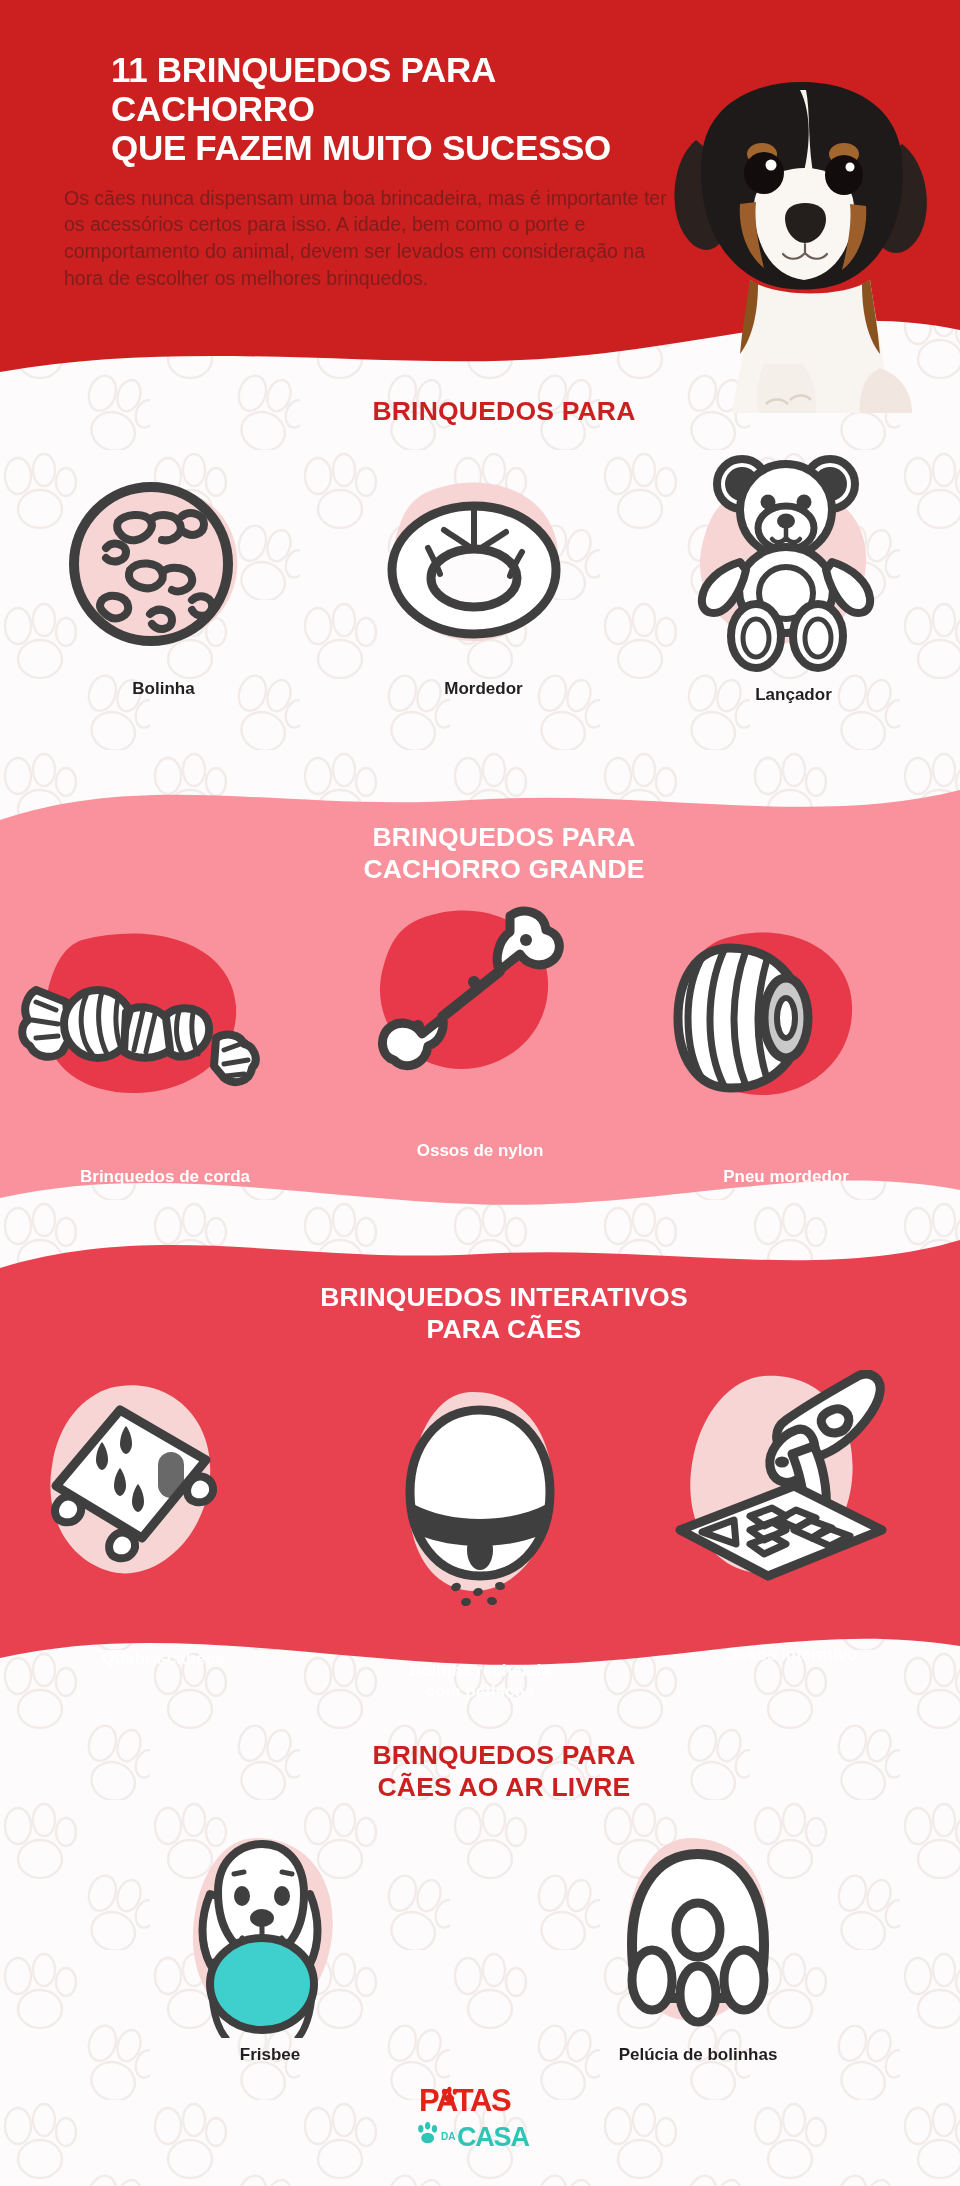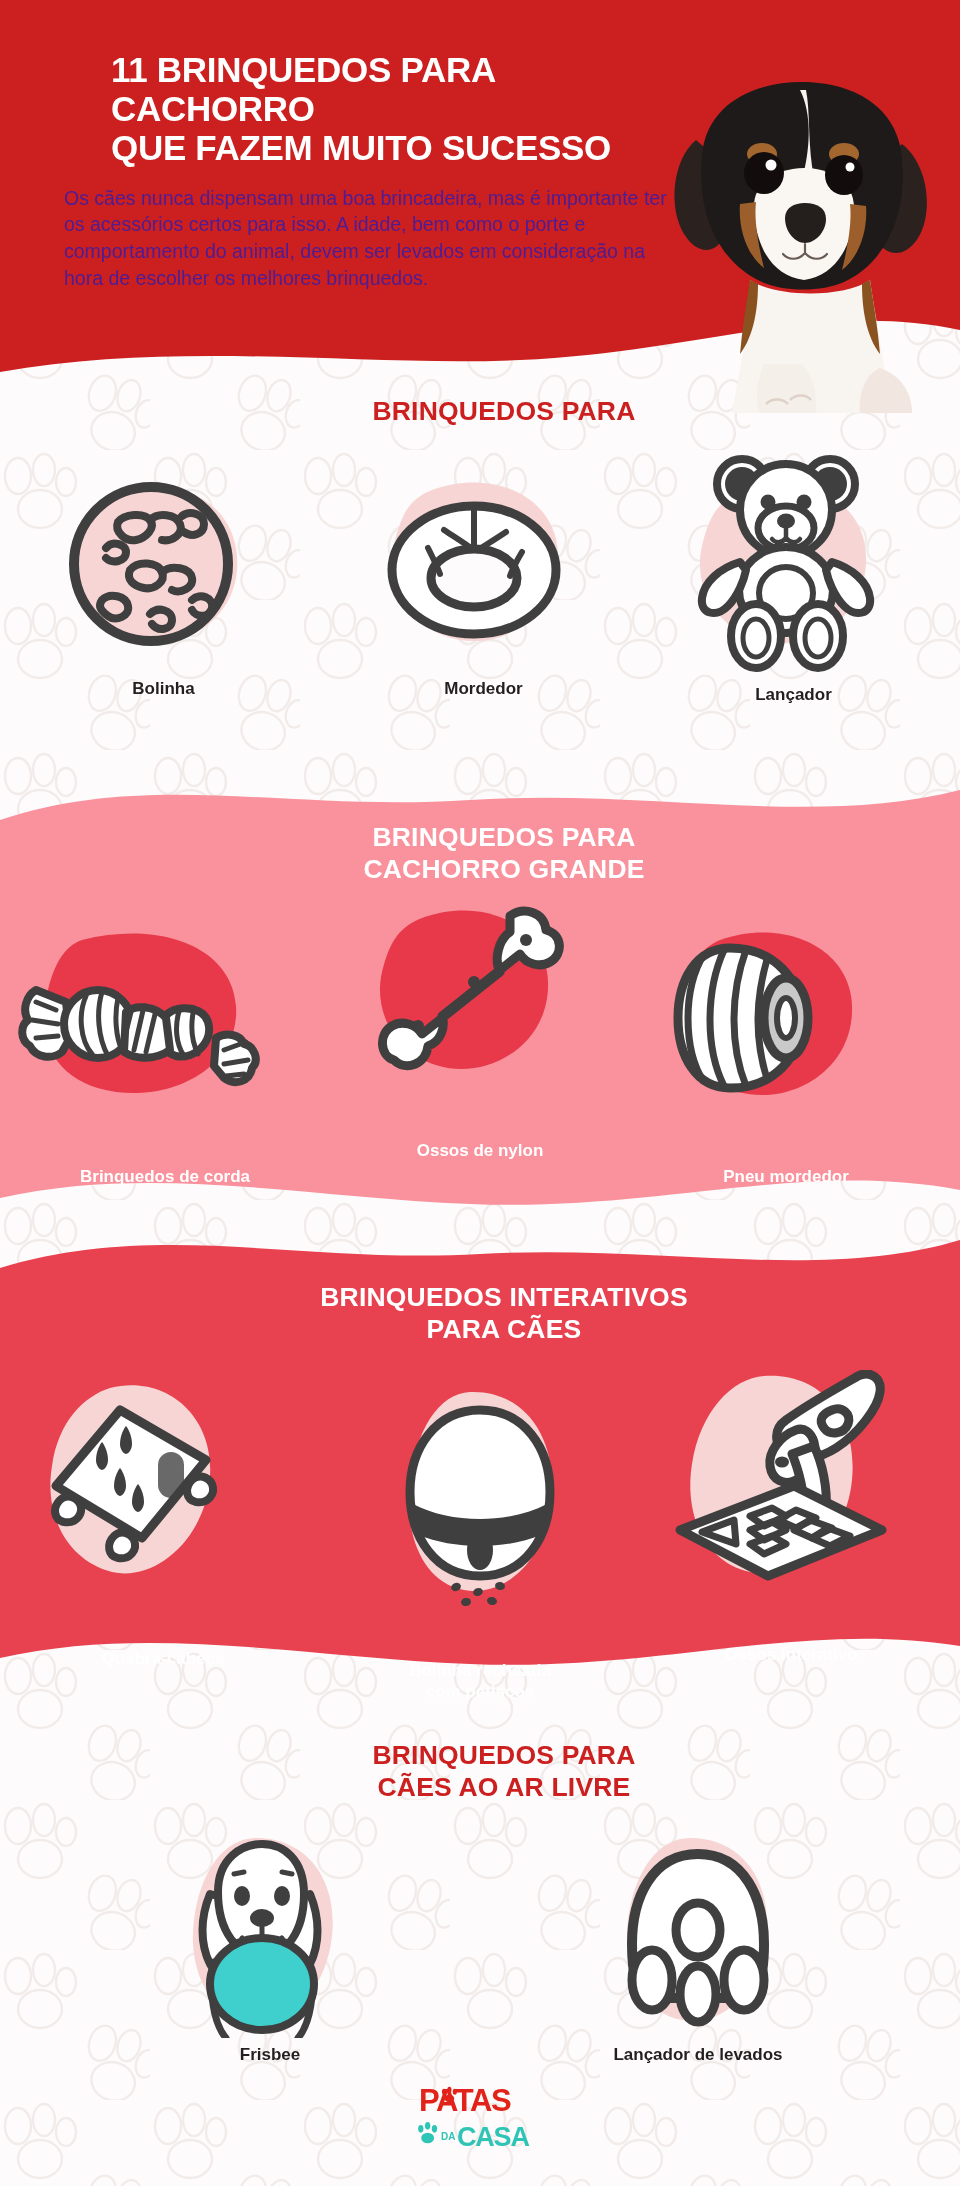--- a/index.html
+++ b/index.html
@@ -18,21 +18,21 @@
   .paws { position:absolute; inset:0; pointer-events:none; z-index:0; opacity:.55; }
 
   
   .header { position:absolute; top:0; left:0; width:960px; height:390px; z-index:2; }
   .header-inner { position:absolute; left:64px; top:50px; width:640px; z-index:4; }
   .h-title {
     color:#ffffff; font-weight:bold; font-size:35px; line-height:1.12;
     letter-spacing:-.3px; text-transform:uppercase;margin-left:47px;
   }
   .h-sub {
-    color:#4c1d95; font-size:19.5px; line-height:1.37; margin-top:17px;
+    color:#7f1d1d; font-size:19.5px; line-height:1.37; margin-top:17px;
     max-width:610px;
   }
   .puppy { position:absolute; right:6px; top:68px; width:300px; height:345px; z-index:5; }
 
   
   .band { position:absolute; left:0; width:960px; z-index:1; }
   .band svg { display:block; }
 
   
   .section { position:absolute; left:0; width:960px; z-index:3; }
@@ -425,21 +425,21 @@
             <path d="M110,6 C164,6 192,52 186,104 C180,160 142,196 102,188 C60,180 42,134 48,88 C54,40 78,6 110,6 Z" fill="#f6d5d4"></path>
             <path d="M118,22 C164,22 184,66 184,112 C184,144 178,160 170,166 L66,166 C58,160 52,144 52,112 C52,66 72,22 118,22 Z" fill="#ffffff" stroke="#3f3f3f" stroke-width="10" stroke-linejoin="round"></path>
             <ellipse cx="118" cy="98" rx="22" ry="27" fill="#ffffff" stroke="#3f3f3f" stroke-width="9"></ellipse>
             <g fill="#ffffff" stroke="#3f3f3f" stroke-width="9" stroke-linejoin="round">
               <ellipse cx="72" cy="148" rx="20" ry="30"></ellipse>
               <ellipse cx="164" cy="148" rx="20" ry="30"></ellipse>
               <ellipse cx="118" cy="162" rx="18" ry="28"></ellipse>
             </g>
           </svg>
         </div>
-        <div class="lab dark">Lançador de levados</div>
+        <div class="lab dark">Pelúcia de bolinhas</div>
       </div>
 
     </div>
   </div>
 
   <div class="logo" style="top:2078px;">
     <svg width="130" height="78" viewBox="0 0 130 78" style="display:inline-block;">
 
       <text x="4" y="33" font-family="Liberation Sans, sans-serif" font-size="31" font-weight="bold" fill="#e2231a" letter-spacing="-1.4">PATAS</text>
 

